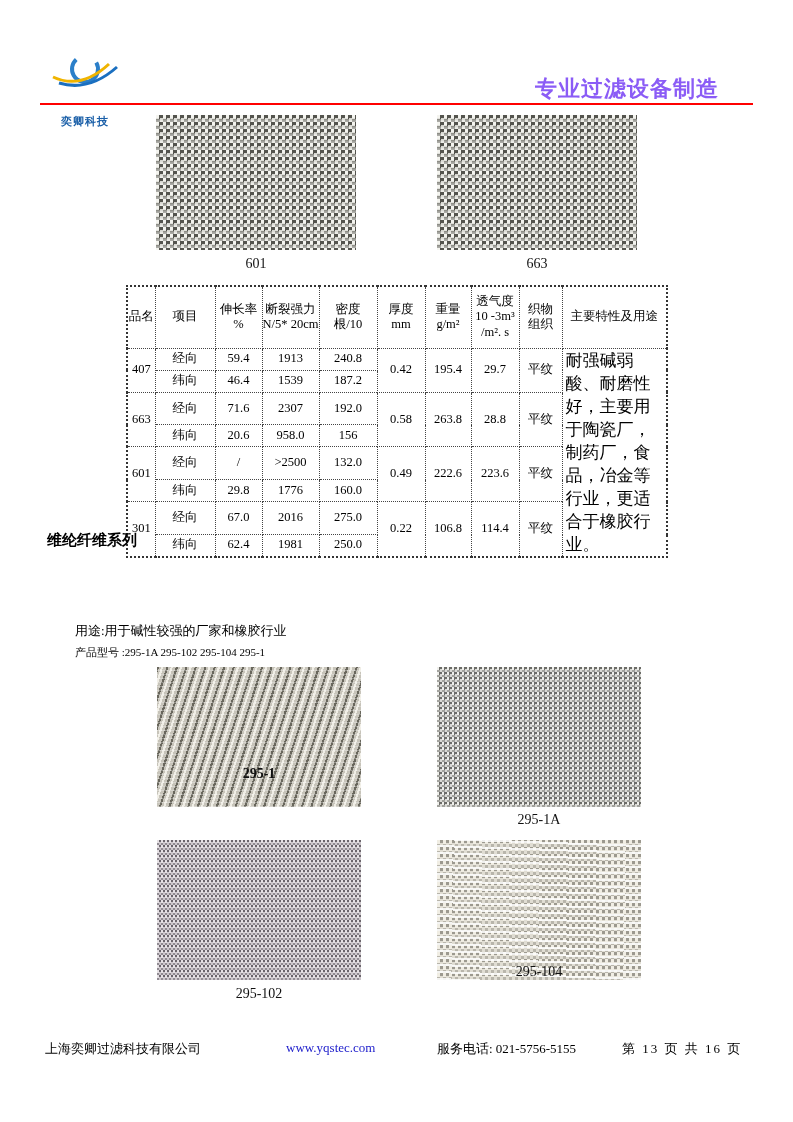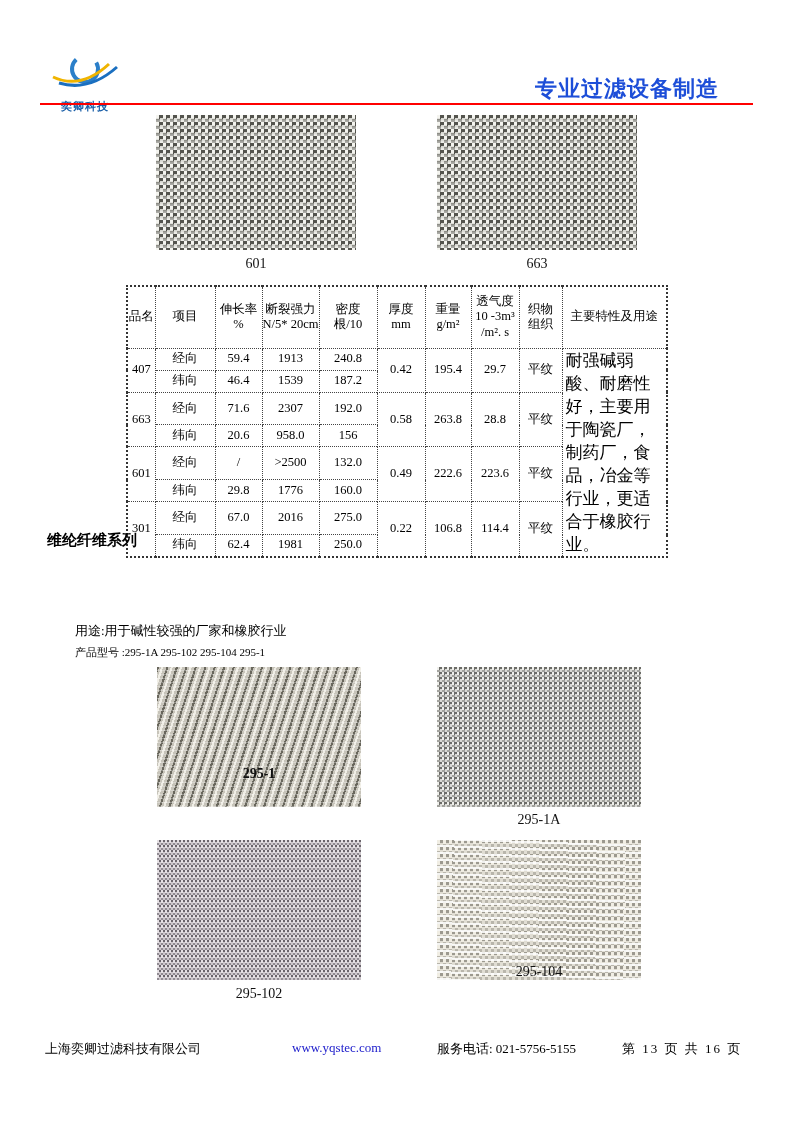--- a/index.html
+++ b/index.html
@@ -4,24 +4,24 @@
 <style>
   * { margin:0; padding:0; box-sizing:border-box; }
   body { background:#e9e9e9; font-family:"Liberation Serif","DejaVu Serif",serif; }
   .page {
     position:relative; width:793px; height:1122px; margin:0 auto;
     background:#ffffff; color:#000; overflow:hidden;
   }
 
   
   .logo { position:absolute; left:40px; top:50px; width:90px; text-align:center; }
-  .logo-text { margin-top:1px; font-size:11px; font-weight:bold; color:#1a5fa8;
+  .logo-text { margin-top:16px; font-size:11px; font-weight:bold; color:#1a5fa8;
                font-family:"Liberation Sans","DejaVu Sans",sans-serif; letter-spacing:1px; }
   .slogan { position:absolute; left:535px; top:74px; width:190px;
-            font-size:22px; font-weight:bold; color:#1d4ed8; letter-spacing:1px;
+            font-size:22px; font-weight:bold; color:#8b5cf6; letter-spacing:1px;
             font-family:"Liberation Serif","DejaVu Serif",serif; }
   .red-rule { position:absolute; left:40px; top:103px; width:713px; height:2px; background:#ff0000; }
 
   
   .fab { position:absolute; }
   .fab-plain {
     background-image:
       repeating-linear-gradient(0deg, rgba(255,255,255,0.25) 0 1px, rgba(0,0,0,0.08) 3px 4px, transparent 4px 7px),
       repeating-conic-gradient(#54544e 0% 25%, #e8e8e2 25% 50%, #8f8f88 50% 75%, #f4f4ef 75% 100%);
     background-size:7px 7px, 7px 7px;
@@ -75,21 +75,21 @@
   .body-par {
     position:absolute; left:47px; top:554px; width:704px;
     font-size:13px; line-height:22px; text-align:justify; text-indent:2em;
   }
   .usage-line { position:absolute; left:75px; top:622px; font-size:13px; }
   .models-line { position:absolute; left:75px; top:645px; font-size:11px; }
 
   
   .footer-item { position:absolute; top:1040px; font-size:13px; }
   .f-company { left:45px; }
-  .f-site { left:292px; color:#2222cc; text-decoration:none;
+  .f-site { left:286px; color:#2222cc; text-decoration:none;
             font-family:"Liberation Serif","DejaVu Serif",serif; }
   .f-phone { left:437px; }
   .f-page { left:622px; letter-spacing:2px; }
 </style>
 </head>
 <body>
 
 <div class="page">
 
   <div class="logo">

